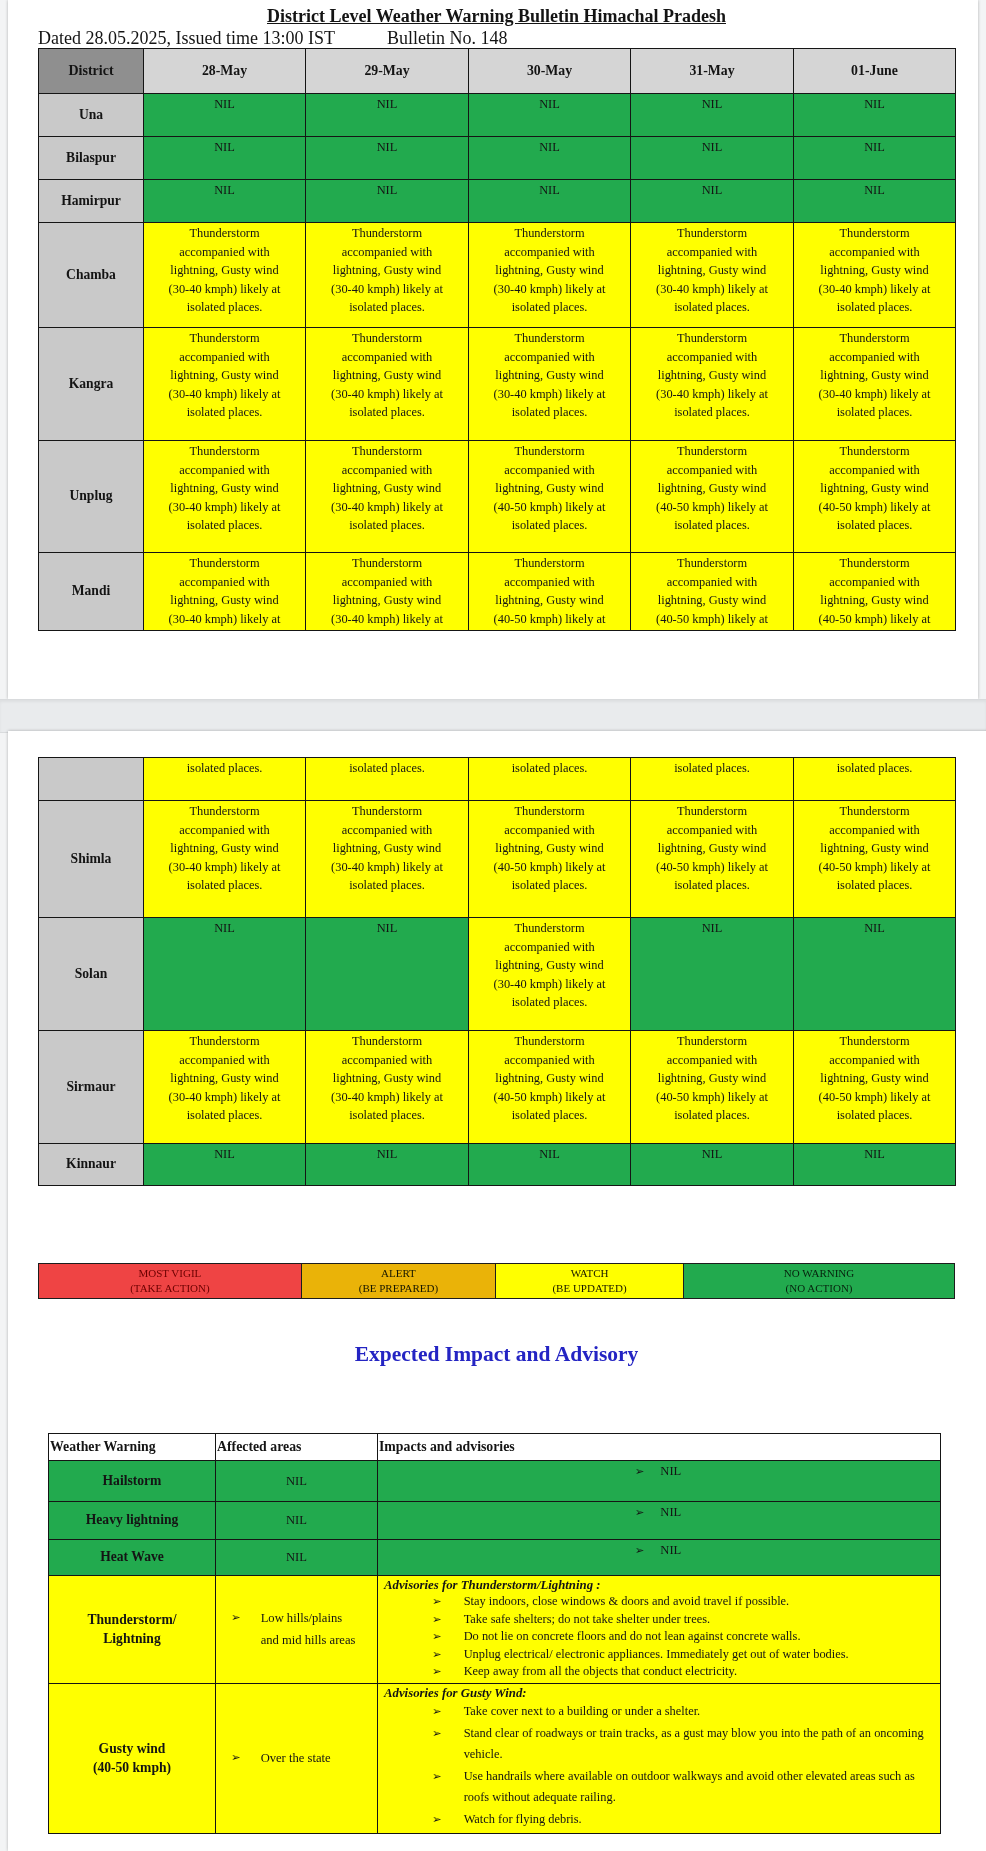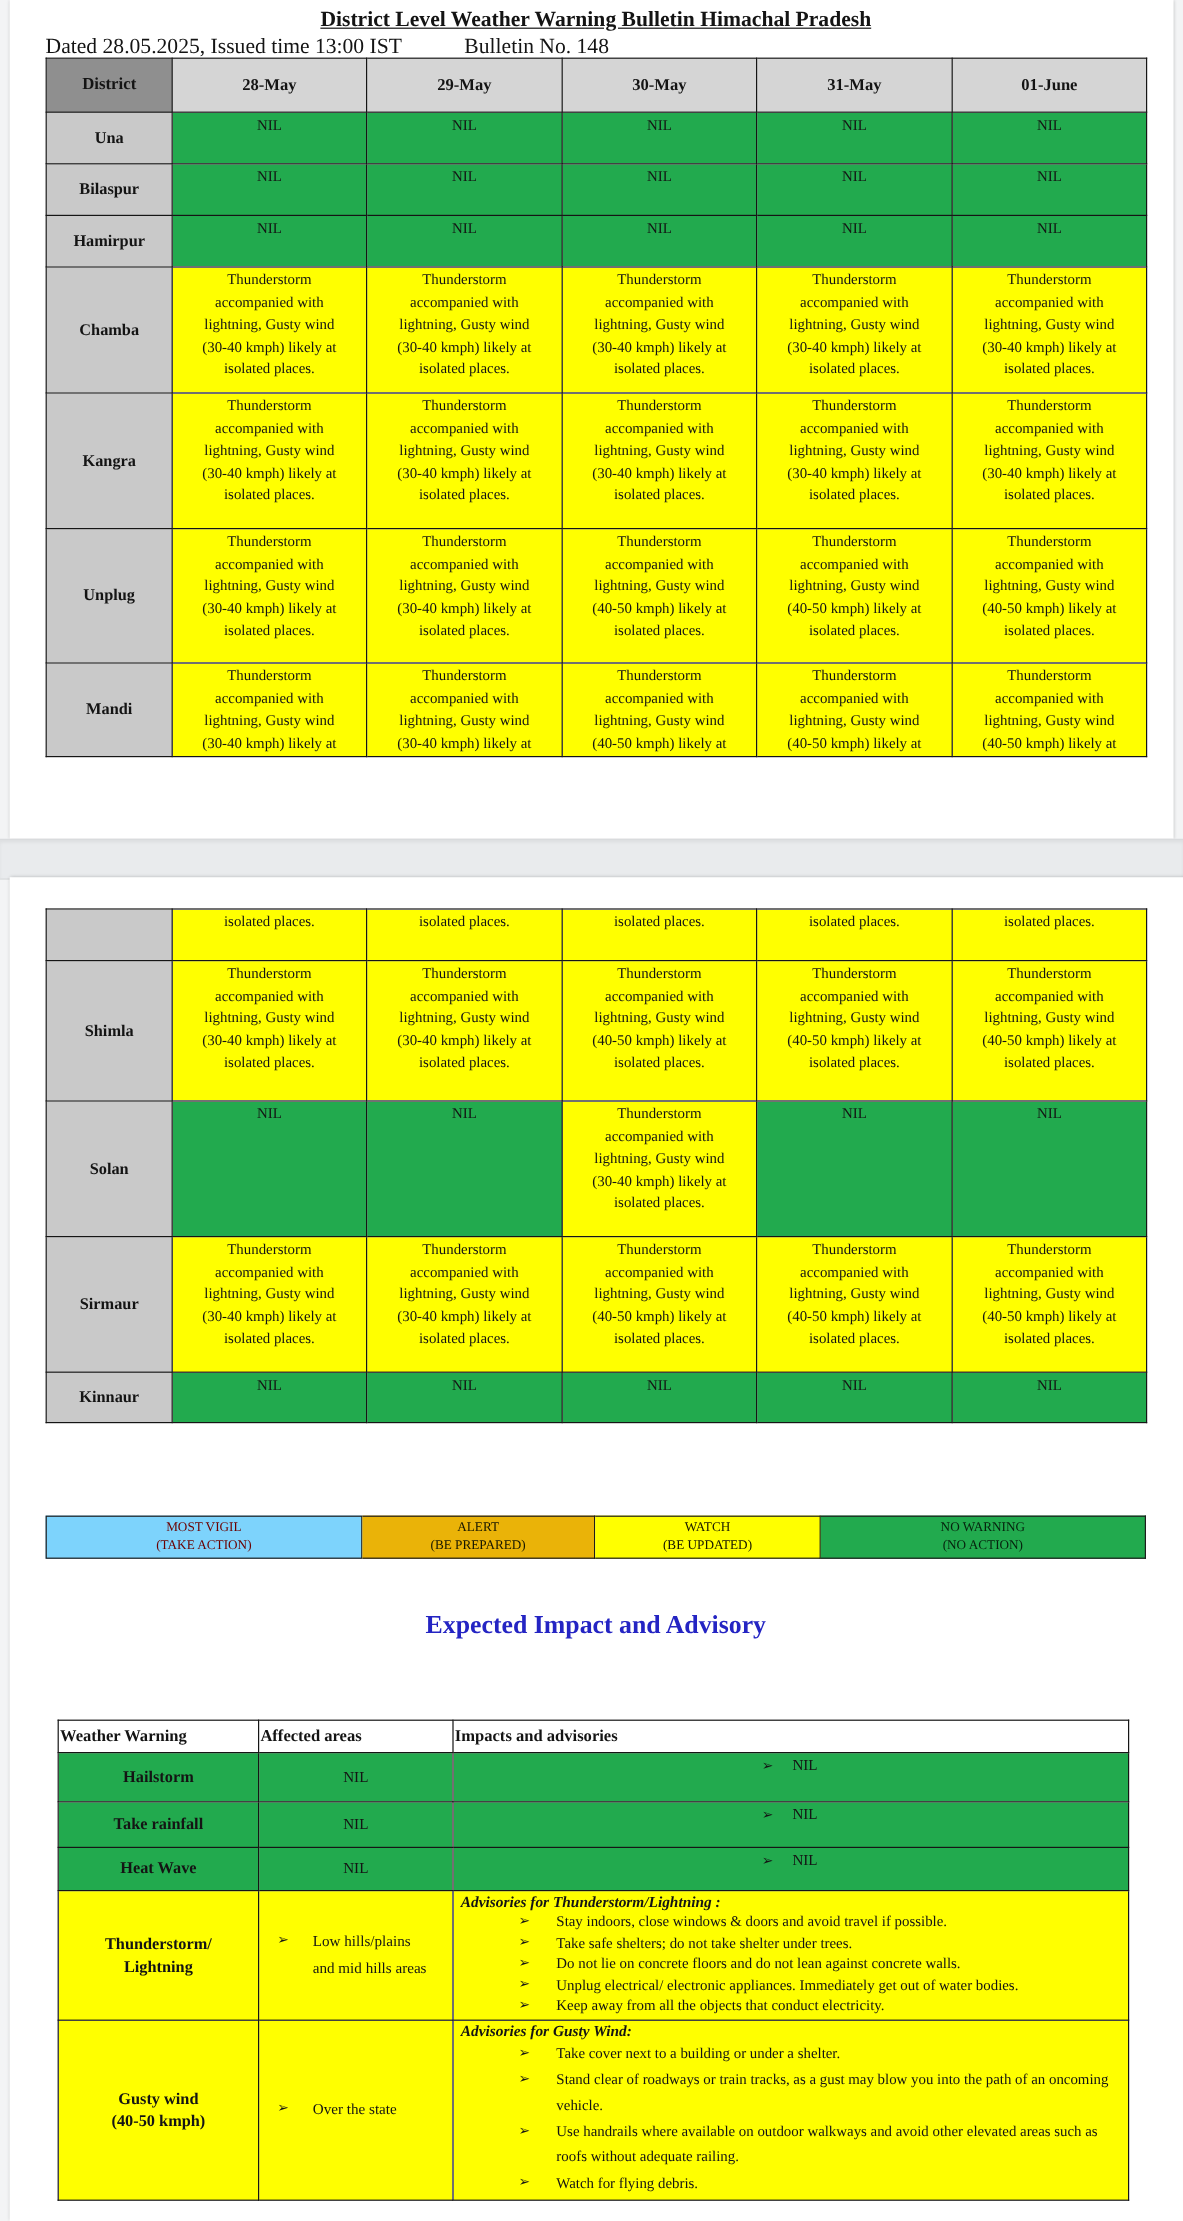--- a/index.html
+++ b/index.html
@@ -193,21 +193,21 @@
             <td class="wcell green">NIL</td>
             <td class="wcell green">NIL</td>
             <td class="wcell green">NIL</td>
             <td class="wcell green">NIL</td>
             <td class="wcell green">NIL</td>
           </tr>
         </tbody>
     </table>
 
     <div class="legend" id="legend">
-        <div class="lcell" style="width: 28.7%; background: #7dd3fc; color: rgb(107, 0, 0);">MOST VIGIL
+        <div class="lcell" style="width: 28.7%; background: #ef4444; color: rgb(107, 0, 0);">MOST VIGIL
 (TAKE ACTION)</div>
         <div class="lcell" style="width: 21.2%; background: #eab308; color: rgb(22, 22, 0);">ALERT
 (BE PREPARED)</div>
         <div class="lcell" style="width: 20.5%; background: rgb(255, 255, 0); color: rgb(22, 22, 0);">WATCH
 (BE UPDATED)</div>
         <div class="lcell" style="width: 29.6%; background: rgb(34, 170, 78); color: rgb(6, 34, 13);">NO WARNING
 (NO ACTION)</div>
       </div>
 
     <div class="ititle">Expected Impact and Advisory</div>
@@ -230,21 +230,21 @@
             <td class="icol1 green">Hailstorm</td>
             <td class="icol2 green">NIL</td>
             <td class="icol3 green">
               <div class="nilimp">
                 <span class="arr">➢</span>
                 <span>NIL</span>
               </div>
             </td>
           </tr>
           <tr style="height: 38px;">
-            <td class="icol1 green">Take rainfall</td>
+            <td class="icol1 green">Heavy lightning</td>
             <td class="icol2 green">NIL</td>
             <td class="icol3 green">
               <div class="nilimp">
                 <span class="arr">➢</span>
                 <span>NIL</span>
               </div>
             </td>
           </tr>
           <tr style="height: 36px;">
             <td class="icol1 green">Heat Wave</td>

